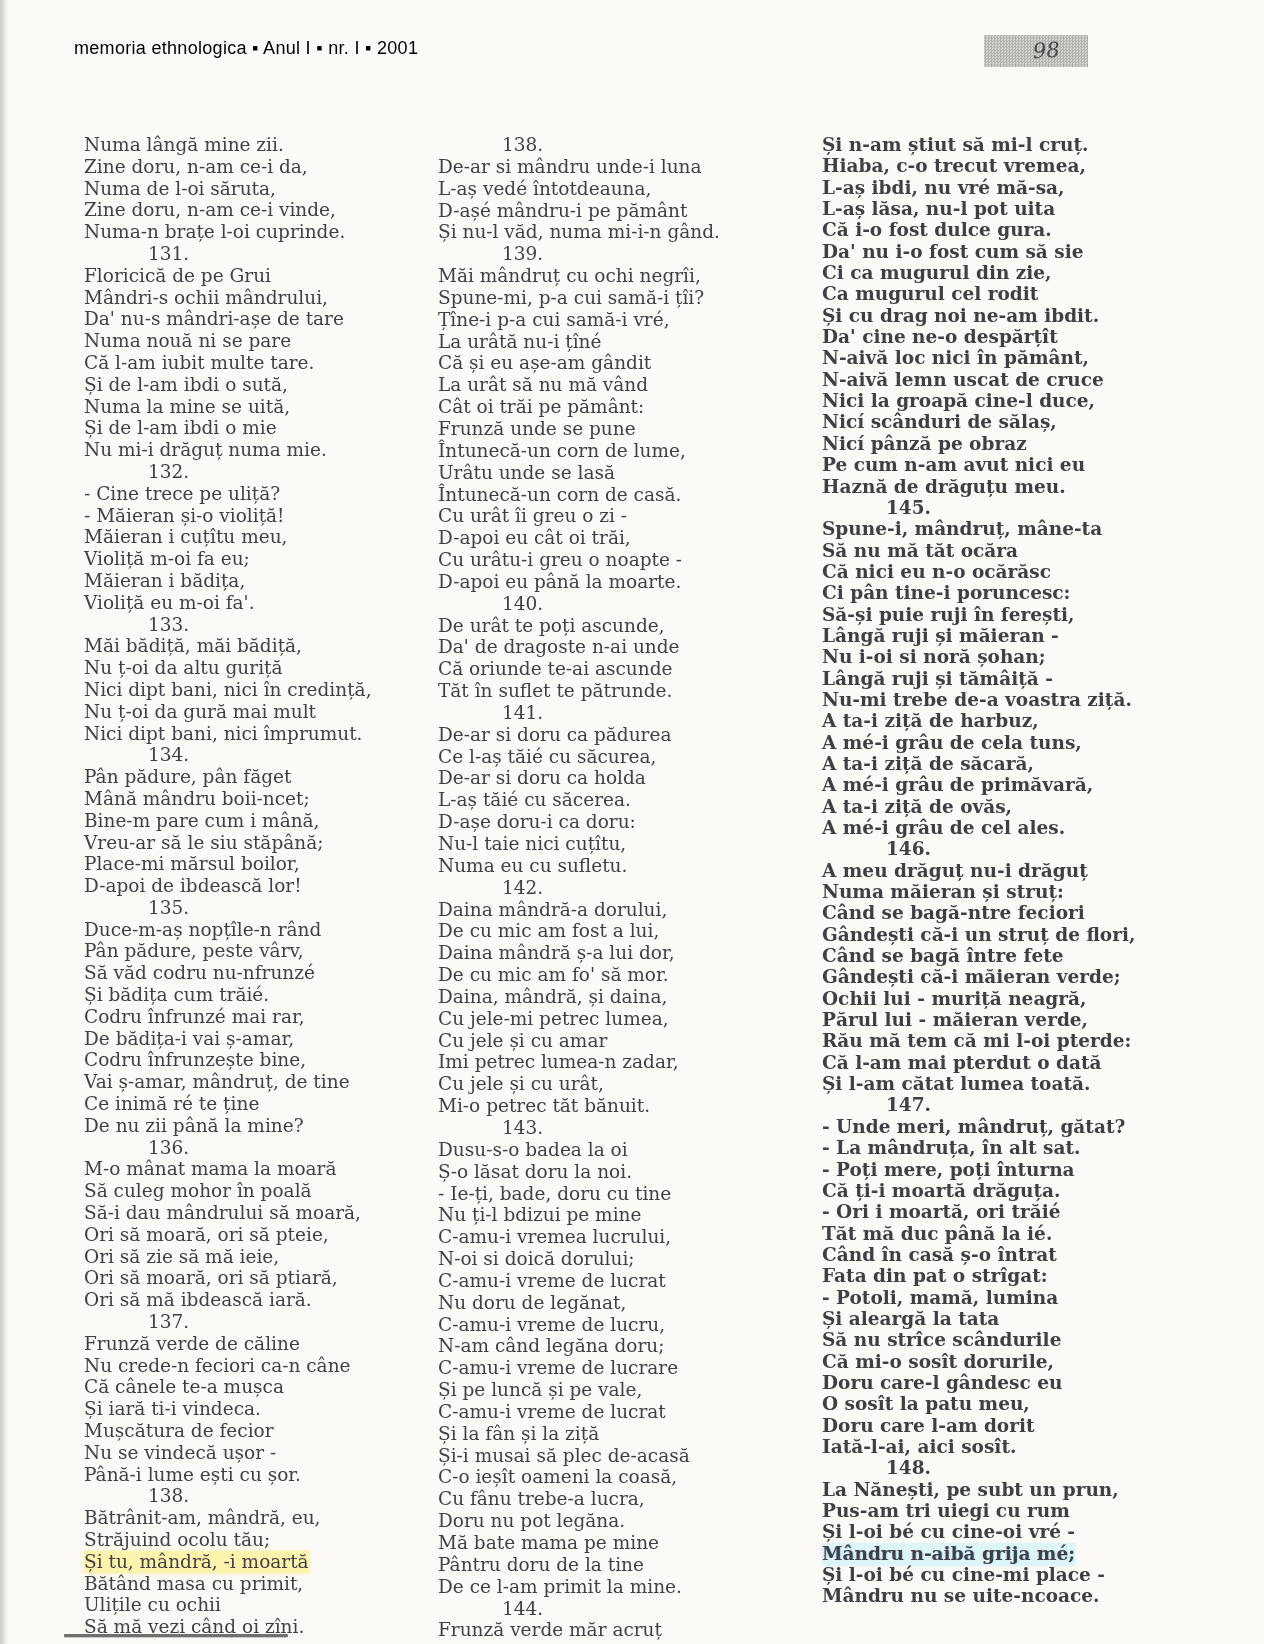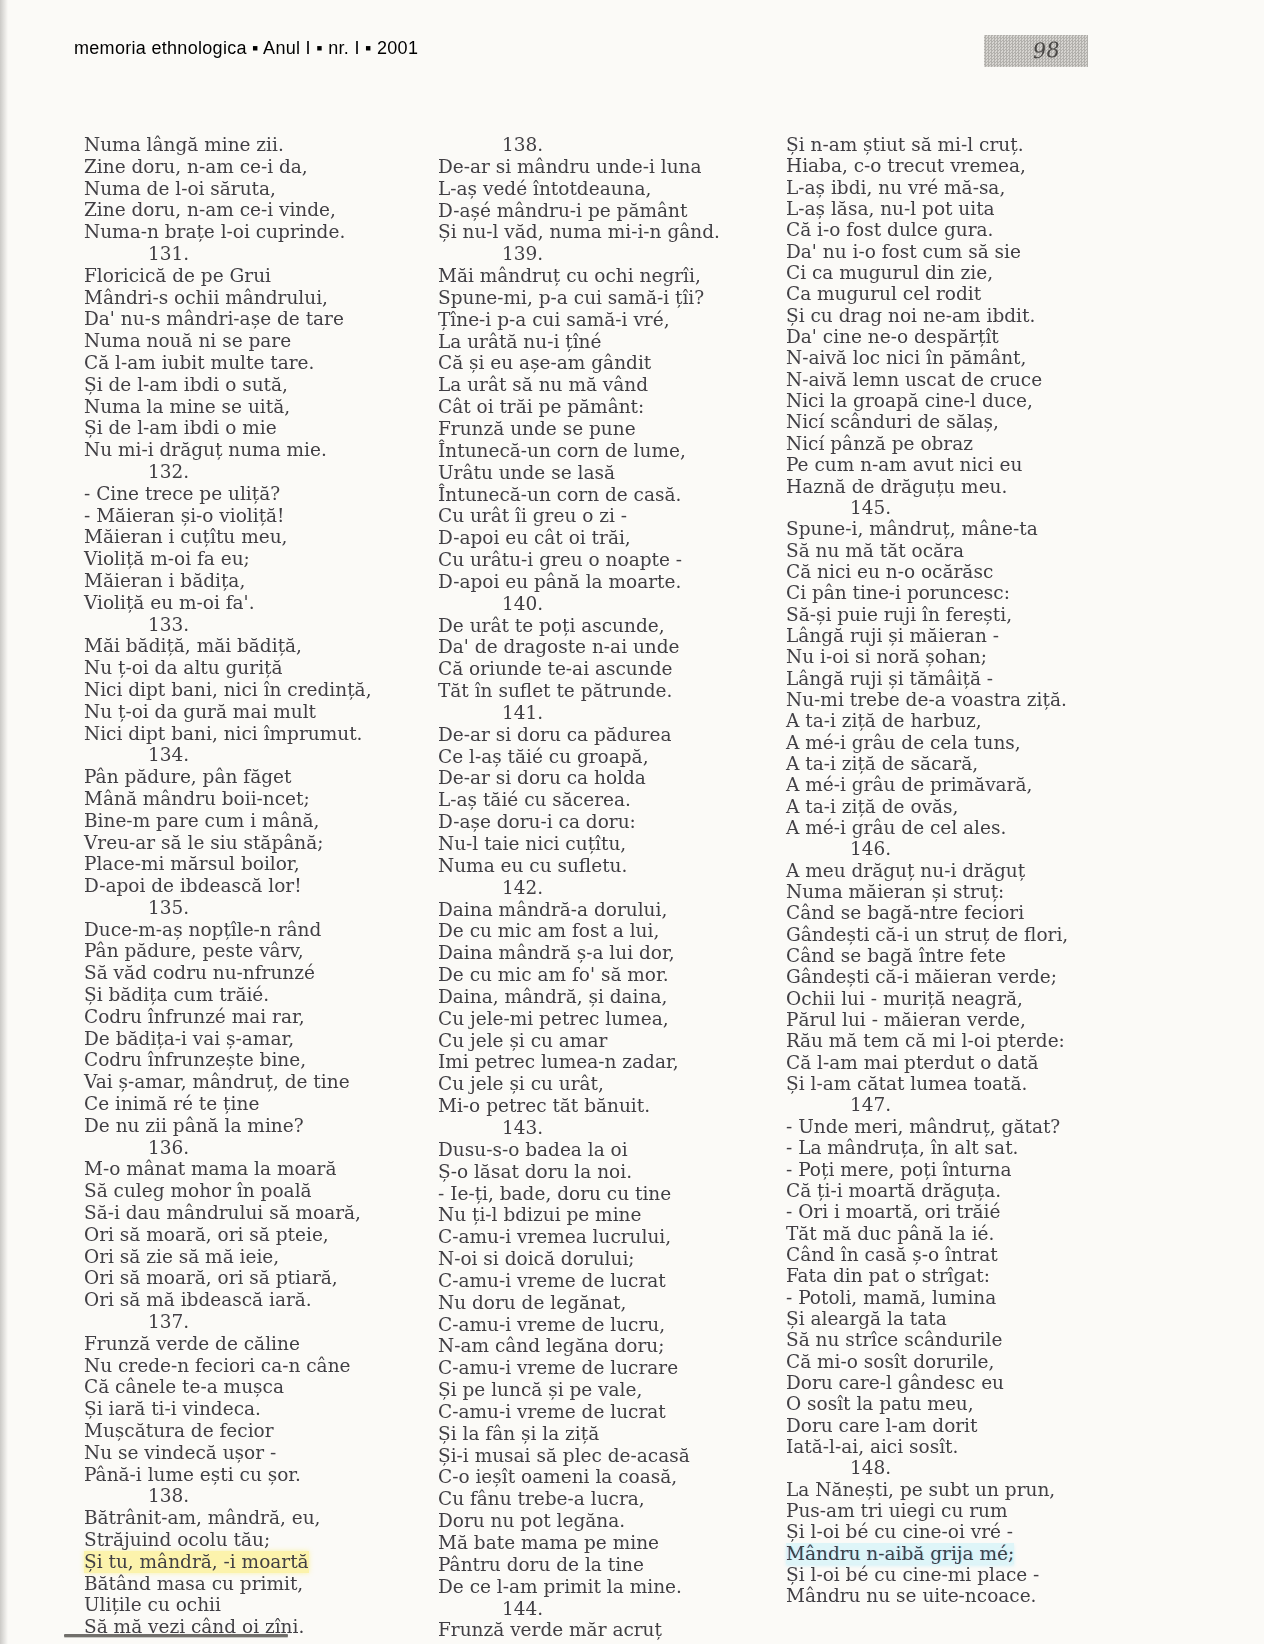--- a/index.html
+++ b/index.html
@@ -33,21 +33,21 @@
     font-style:italic;font-size:21px;color:#4a4846;
     transform:rotate(-3deg) translateX(10px);
   }
   .col{
     position:absolute;top:86px;width:340px;
     font-size:18.5px;
     margin-top:48px;
   }
   .col1{left:84px;line-height:21.8px;}
   .col2{left:438px;line-height:21.85px;}
-  .col3{left:786px;line-height:21.35px;}
+  .col3{left:822px;line-height:21.35px;font-weight:bold;}
   .col div{white-space:nowrap;width:max-content;}
   .vnum{padding-left:64px;}
   .hl-yellow{
     background-color:rgba(252,234,80,0.45);
     box-shadow:0 0 5px rgba(252,234,80,0.45);
   }
   .hl-cyan{
     background-color:rgba(110,225,255,0.20);
     text-shadow:1px 0 0 rgba(0,190,255,0.30), -1px 0 0 rgba(255,60,180,0.12);
     box-shadow:0 2px 3px rgba(110,225,255,0.25);
@@ -162,21 +162,21 @@
     <div class="vline">D-apoi eu cât oi trăi,</div>
     <div class="vline">Cu urâtu-i greu o noapte -</div>
     <div class="vline">D-apoi eu până la moarte.</div>
     <div class="vnum">140.</div>
     <div class="vline">De urât te poți ascunde,</div>
     <div class="vline">Da' de dragoste n-ai unde</div>
     <div class="vline">Că oriunde te-ai ascunde</div>
     <div class="vline">Tăt în suflet te pătrunde.</div>
     <div class="vnum">141.</div>
     <div class="vline">De-ar si doru ca pădurea</div>
-    <div class="vline">Ce l-aș tăié cu groapă,</div>
+    <div class="vline">Ce l-aș tăié cu săcurea,</div>
     <div class="vline">De-ar si doru ca holda</div>
     <div class="vline">L-aș tăié cu săcerea.</div>
     <div class="vline">D-așe doru-i ca doru:</div>
     <div class="vline">Nu-l taie nici cuțîtu,</div>
     <div class="vline">Numa eu cu sufletu.</div>
     <div class="vnum">142.</div>
     <div class="vline">Daina mândră-a dorului,</div>
     <div class="vline">De cu mic am fost a lui,</div>
     <div class="vline">Daina mândră ș-a lui dor,</div>
     <div class="vline">De cu mic am fo' să mor.</div>

